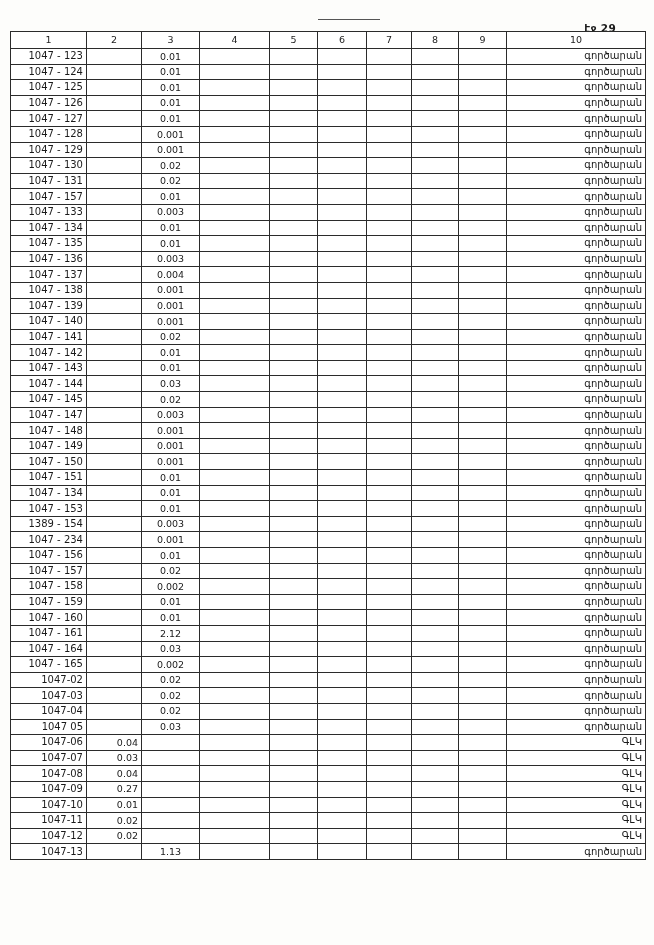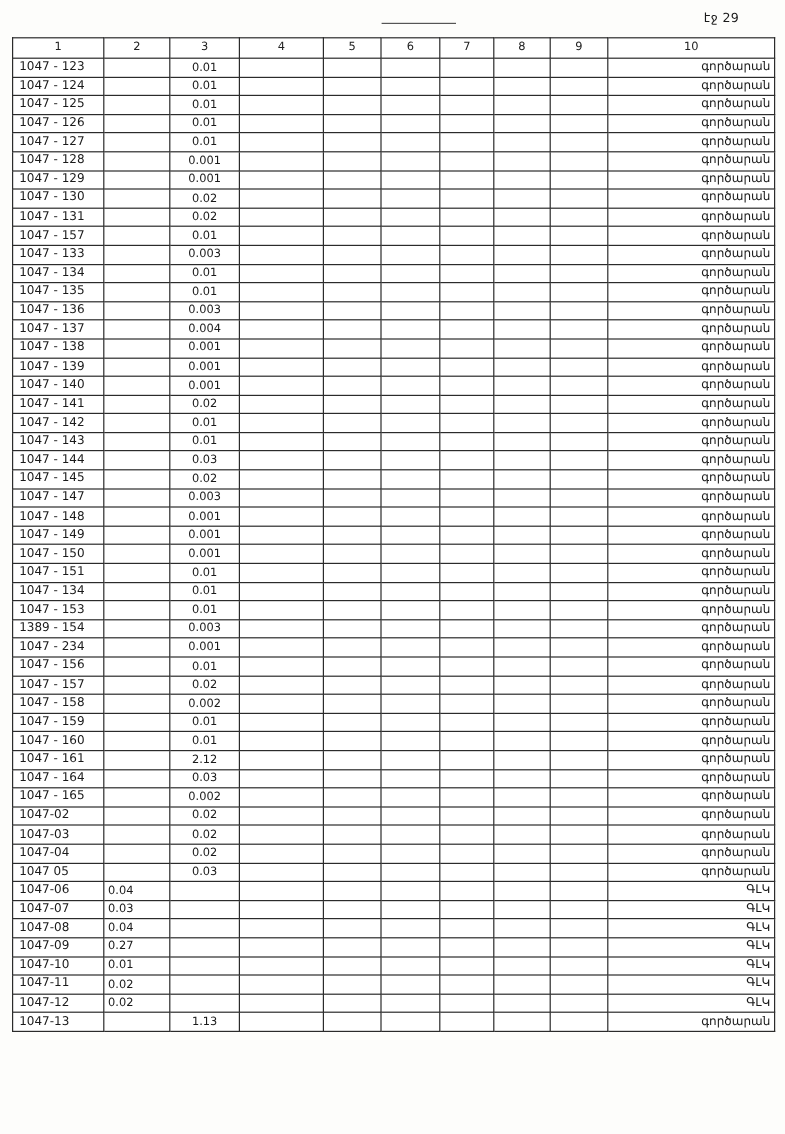--- a/index.html
+++ b/index.html
@@ -6,24 +6,24 @@
   html, body {
     width: 654px;
     height: 945px;
     background: #fdfdfb;
     font-family: "DejaVu Sans", sans-serif;
     color: #1a1a1a;
   }
   body { position: relative; }
   .page-label {
     position: absolute;
-    top: 9px;
+    top: 22px;
     right: 38px;
     font-size: 10.5px;
-    font-weight: normal;
+    font-weight: bold;
     letter-spacing: 0.3px;
   }
   .scan-artifact {
     position: absolute;
     top: 19px;
     left: 318px;
     width: 62px;
     height: 1px;
     background: #555;
   }
@@ -43,22 +43,22 @@
     white-space: nowrap;
     line-height: 1;
   }
   th {
     height: 17px;
     font-weight: normal;
     text-align: center;
     color: #222;
   }
   td { height: 15.6px; padding: 0 3px; }
-  td.col1  { text-align: left;  padding-left: 5px; font-size: 10px; }
-  td.col2  { text-align: left; }
+  td.col1  { text-align: right;  padding-left: 5px; font-size: 10px; }
+  td.col2  { text-align: right; }
   td.col3  { text-align: center; }
   td.col10 { text-align: right; padding-left: 6px; font-size: 10px; }
 </style>
 </head>
 <body>
 
 <div class="scan-artifact"></div>
 
 <div class="page-label">էջ 29</div>
 

